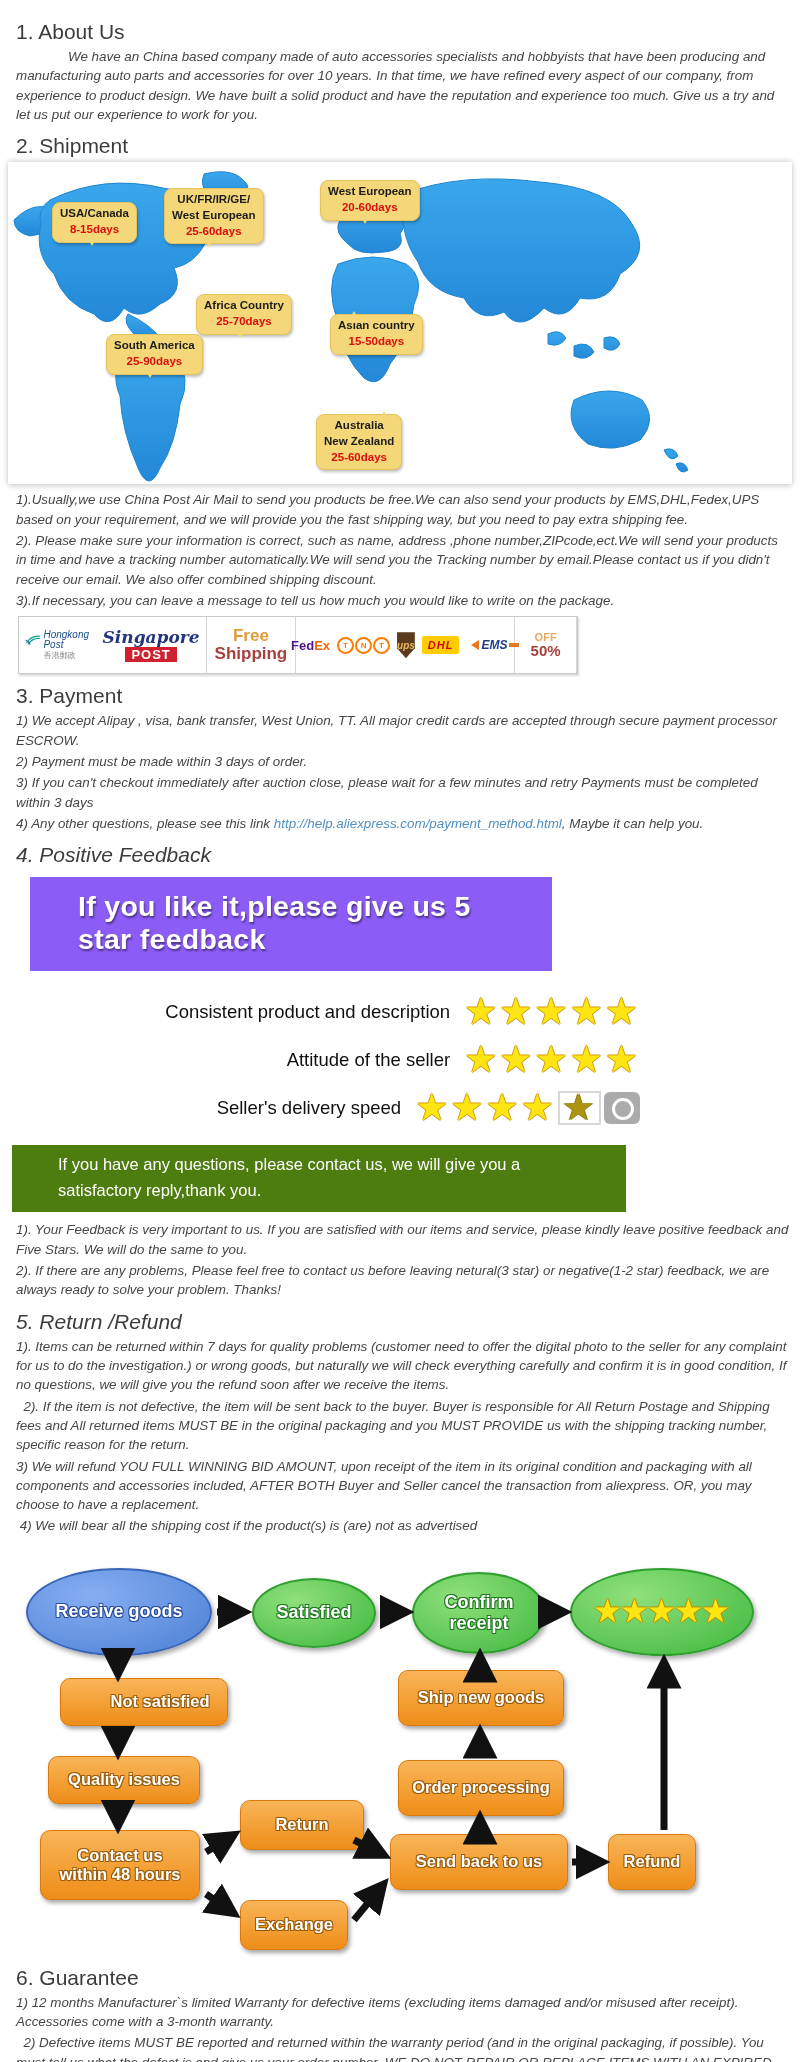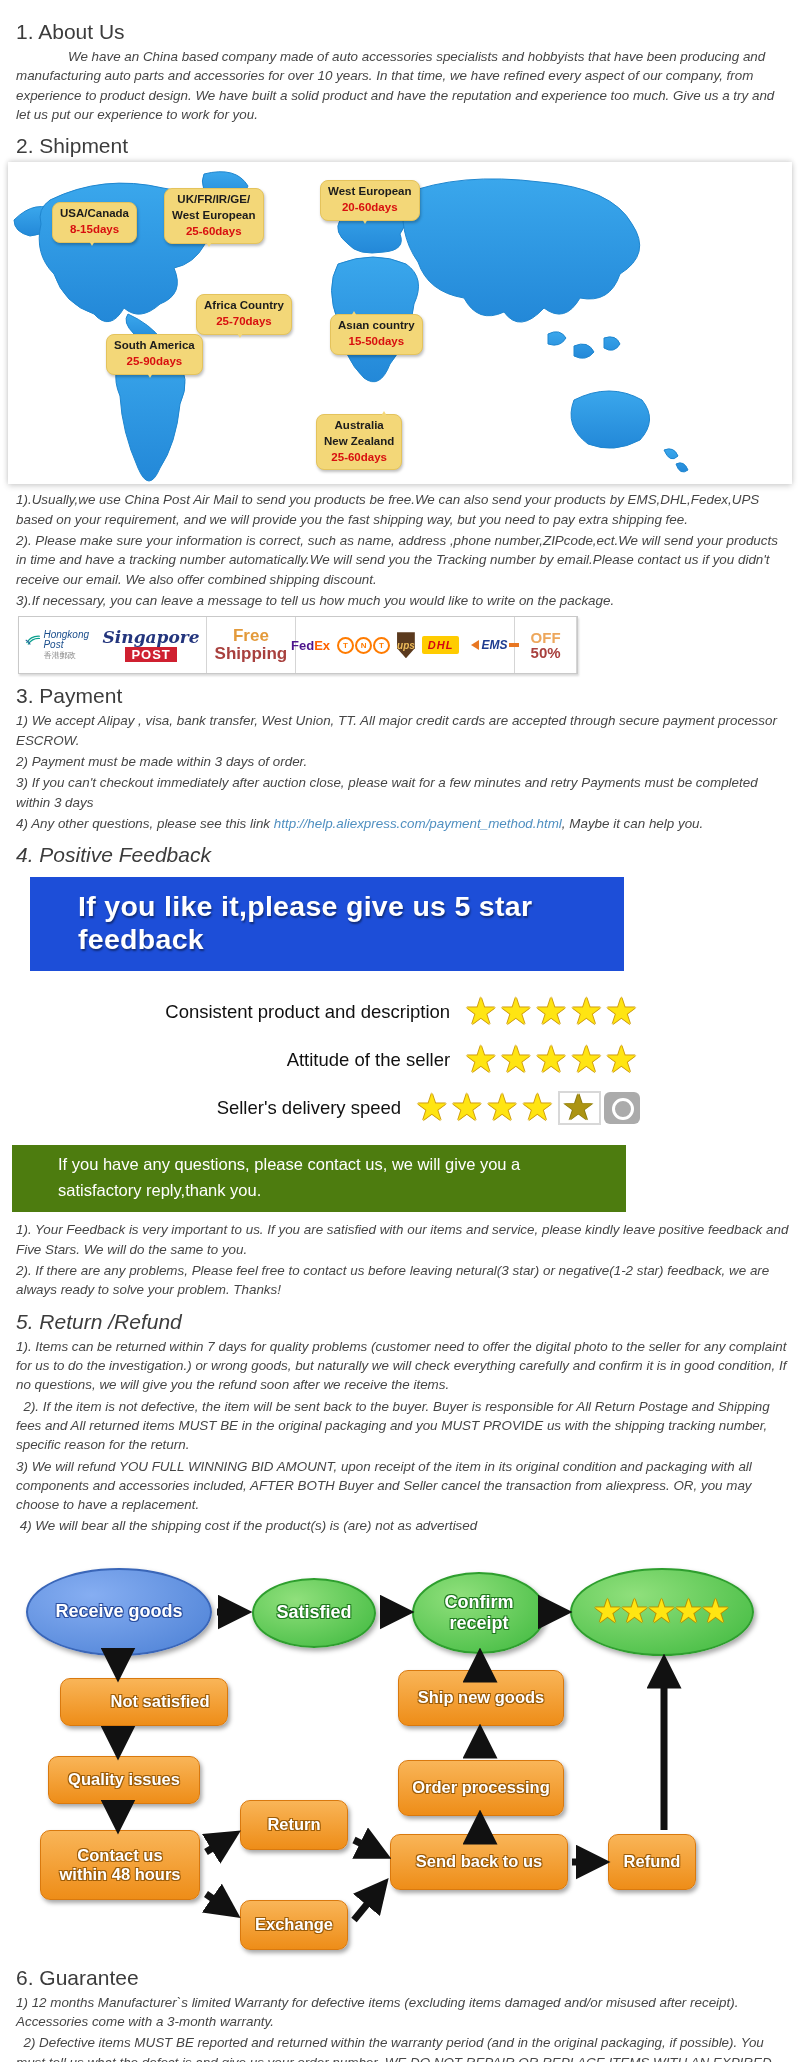--- a/index.html
+++ b/index.html
@@ -39,24 +39,24 @@
   .fedex .ex{color:#ff6200;}
   .tnt{display:flex;gap:1px;}
   .tnt b{width:13px;height:13px;border:2px solid #ff7b00;border-radius:50%;color:#ff7b00;font-size:8px;display:flex;align-items:center;justify-content:center;}
   .ups{width:24px;height:26px;background:#5b3a1e;clip-path:polygon(0 0,100% 0,100% 62%,50% 100%,0 62%);color:#eebc5a;font-size:10px;font-weight:bold;font-style:italic;display:flex;align-items:center;justify-content:center;}
   .dhl{background:#ffcc00;color:#d40511;font-size:11px;font-weight:bold;font-style:italic;padding:3px 6px;letter-spacing:1px;border-radius:2px;}
   .ems{display:flex;align-items:center;gap:2px;}
   .ems .tri{width:0;height:0;border:5px solid transparent;border-right:8px solid #e87722;}
   .ems .ems-t{color:#1d3b8f;font-weight:bold;font-style:italic;font-size:12px;}
   .ems .dash{width:10px;height:4px;background:#e87722;}
   .cell-off{width:56px;flex-direction:column;line-height:1.05;border-right:none;align-items:flex-start;}
-  .off-1{font-size:15px;font-weight:bold;color:#eda75c;}
+  .off-1{font-size:11px;font-weight:bold;color:#eda75c;}
   .off-2{font-size:15px;font-weight:bold;color:#a8403e;}
   
-  .fb-banner{margin:10px 0 0 30px;width:594px;height:94px;background:#1d4ed8;box-sizing:border-box;padding:13px 22px 0 48px;}
+  .fb-banner{margin:10px 0 0 30px;width:522px;height:94px;background:#8b5cf6;box-sizing:border-box;padding:13px 22px 0 48px;}
   .fb-banner span{color:#fff;font-size:28.5px;font-weight:bold;letter-spacing:.3px;text-shadow:1px 2px 2px rgba(0,0,0,.45);}
   .ratings{margin:20px 0 0 0;width:640px;}
   .rating-row{display:flex;align-items:center;justify-content:flex-end;margin-bottom:6px;height:42px;}
   .rating-label{font-size:18.5px;font-weight:normal;color:#101010;margin-right:14px;}
   .stars{display:flex;align-items:center;}
   .star{font-size:37px;line-height:36px;color:#ffe512;letter-spacing:2px;text-shadow:1px 0 #cf9d12,-1px 0 #cf9d12,0 1px #cf9d12,0 -1px #cf9d12;}
   .star.dim{color:#ac9412;background:#fff;border:2px solid #d8d8d8;line-height:30px;padding:0 2px;margin-left:2px;text-shadow:1px 0 #8a7a10,-1px 0 #8a7a10;}
   .camera-icon{width:36px;height:32px;background:#ababab;border-radius:6px;margin-left:3px;position:relative;display:inline-block;}
   .camera-icon::after{content:"";position:absolute;left:8px;top:6px;width:16px;height:16px;border:3px solid #fff;border-radius:50%;background:#ababab;}
   .note-banner{margin:16px 0 8px 12px;width:614px;background:#4d7c0f;box-sizing:border-box;padding:7px 26px 9px 46px;}
@@ -276,21 +276,21 @@
     <div class="node ellipse green" style="left:558px;top:26px;width:184px;height:88px;">
       <span class="fstar">★★★★★</span>
     </div>
 
     <div class="node obox" style="left:48px;top:136px;width:168px;height:48px;padding-left:32px;">Not satisfied</div>
     <div class="node obox" style="left:386px;top:128px;width:166px;height:56px;">Ship new goods</div>
     <div class="node obox" style="left:386px;top:218px;width:166px;height:56px;">Order processing</div>
     <div class="node obox" style="left:36px;top:214px;width:152px;height:48px;">Quality issues</div>
     <div class="node obox" style="left:28px;top:288px;width:160px;height:70px;">Contact us
 within 48 hours</div>
-    <div class="node obox" style="left:228px;top:258px;width:108px;height:50px;">Return</div>
+    <div class="node obox" style="left:228px;top:258px;width:124px;height:50px;">Return</div>
     <div class="node obox" style="left:228px;top:358px;width:108px;height:50px;">Exchange</div>
     <div class="node obox" style="left:378px;top:292px;width:178px;height:56px;">Send back to us</div>
     <div class="node obox" style="left:596px;top:292px;width:88px;height:56px;">Refund</div>
   </div>
 
   <h2 class="sec-heading">6. Guarantee</h2>
   <p class="para">1) 12 months Manufacturer`s limited Warranty for defective items (excluding items damaged and/or misused after receipt). Accessories come with a 3-month warranty.</p>
   <p class="para">  2) Defective items MUST BE reported and returned within the warranty period (and in the original packaging, if possible). You must tell us what the defect is and give us your order number. WE DO NOT REPAIR OR REPLACE ITEMS WITH AN EXPIRED WARRANTY.</p>
 
 </div>

